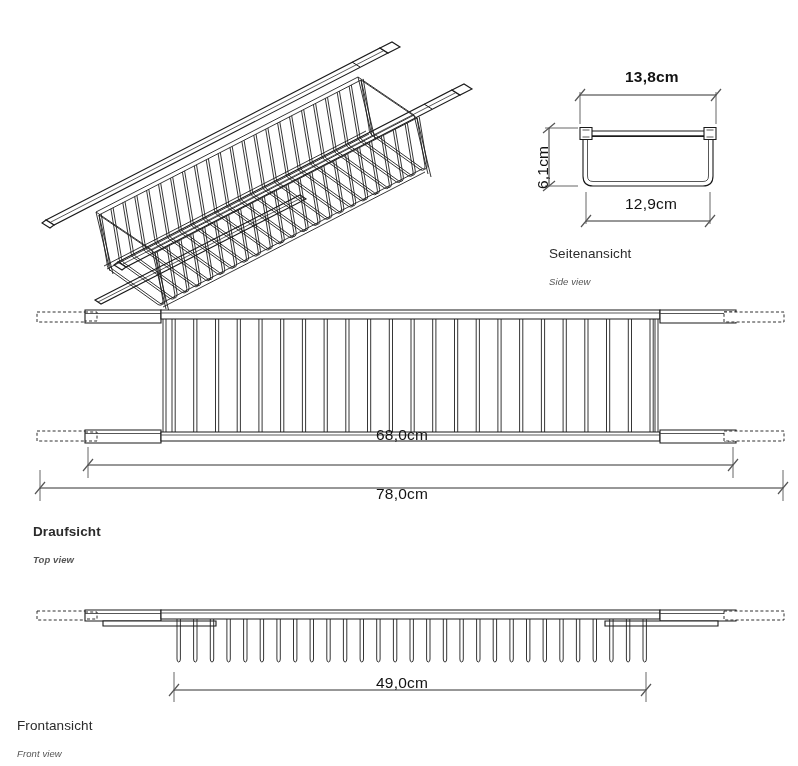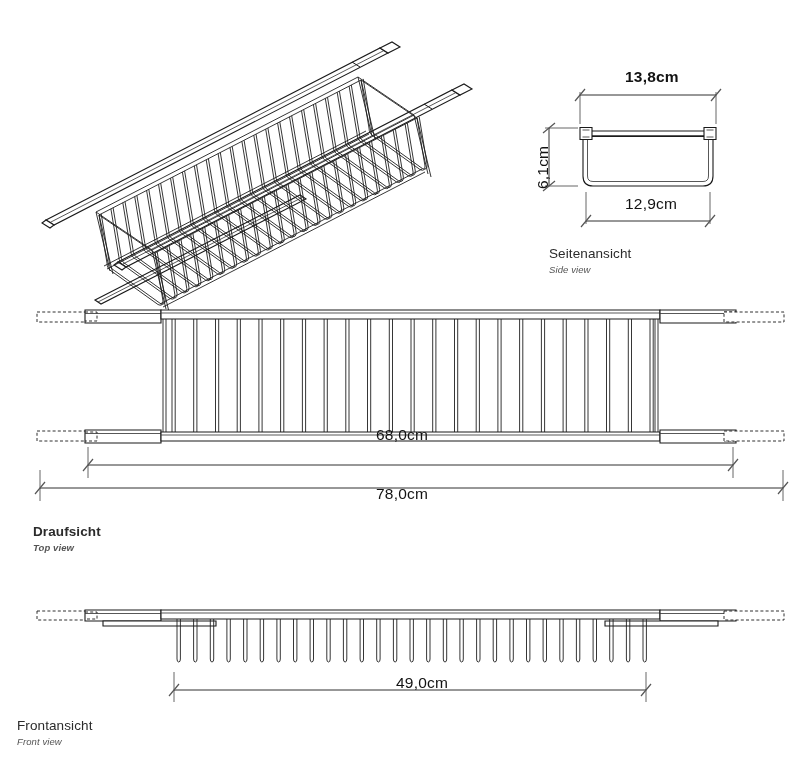--- a/index.html
+++ b/index.html
@@ -35,21 +35,21 @@
     color: #2b2b2b;
     letter-spacing: 0.1px;
     white-space: nowrap;
   }
   .cap-en {
     font-size: 9.5px;
     font-style: italic;
     color: #555555;
     letter-spacing: 0.1px;
     white-space: nowrap;
-    margin-top: 4px;
+    margin-top: 16px;
   }
   .dim-label {
     position: absolute;
     font-size: 15.5px;
     color: #121212;
     white-space: nowrap;
     letter-spacing: 0.2px;
   }
   .dim-label.vertical {
     transform-origin: 0 0;
@@ -57,21 +57,21 @@
   }
   .cap-side  { left: 549px; top: 246px; }
   .cap-top   { left: 33px;  top: 524px; font-weight: bold; }
   .cap-front { left: 17px;  top: 718px; }
 
   .lbl-138 { left: 625px; top: 68px; font-weight: bold; }
   .lbl-129 { left: 625px; top: 195px; text-align: center; }
   .lbl-61  { left: 534px; top: 189px; }
   .lbl-680 { left: 376px; top: 426px; }
   .lbl-780 { left: 376px; top: 485px; }
-  .lbl-490 { left: 396px; top: 674px; }
+  .lbl-490 { left: 376px; top: 674px; }
 </style>
 </head>
 <body>
 
 <div class="sheet">
 
   <svg class="drawing" viewBox="0 0 798 766">
     <defs>
       <style>
         .ln   { stroke:#1a1a1a; stroke-width:1; fill:none; vector-effect:non-scaling-stroke; }

